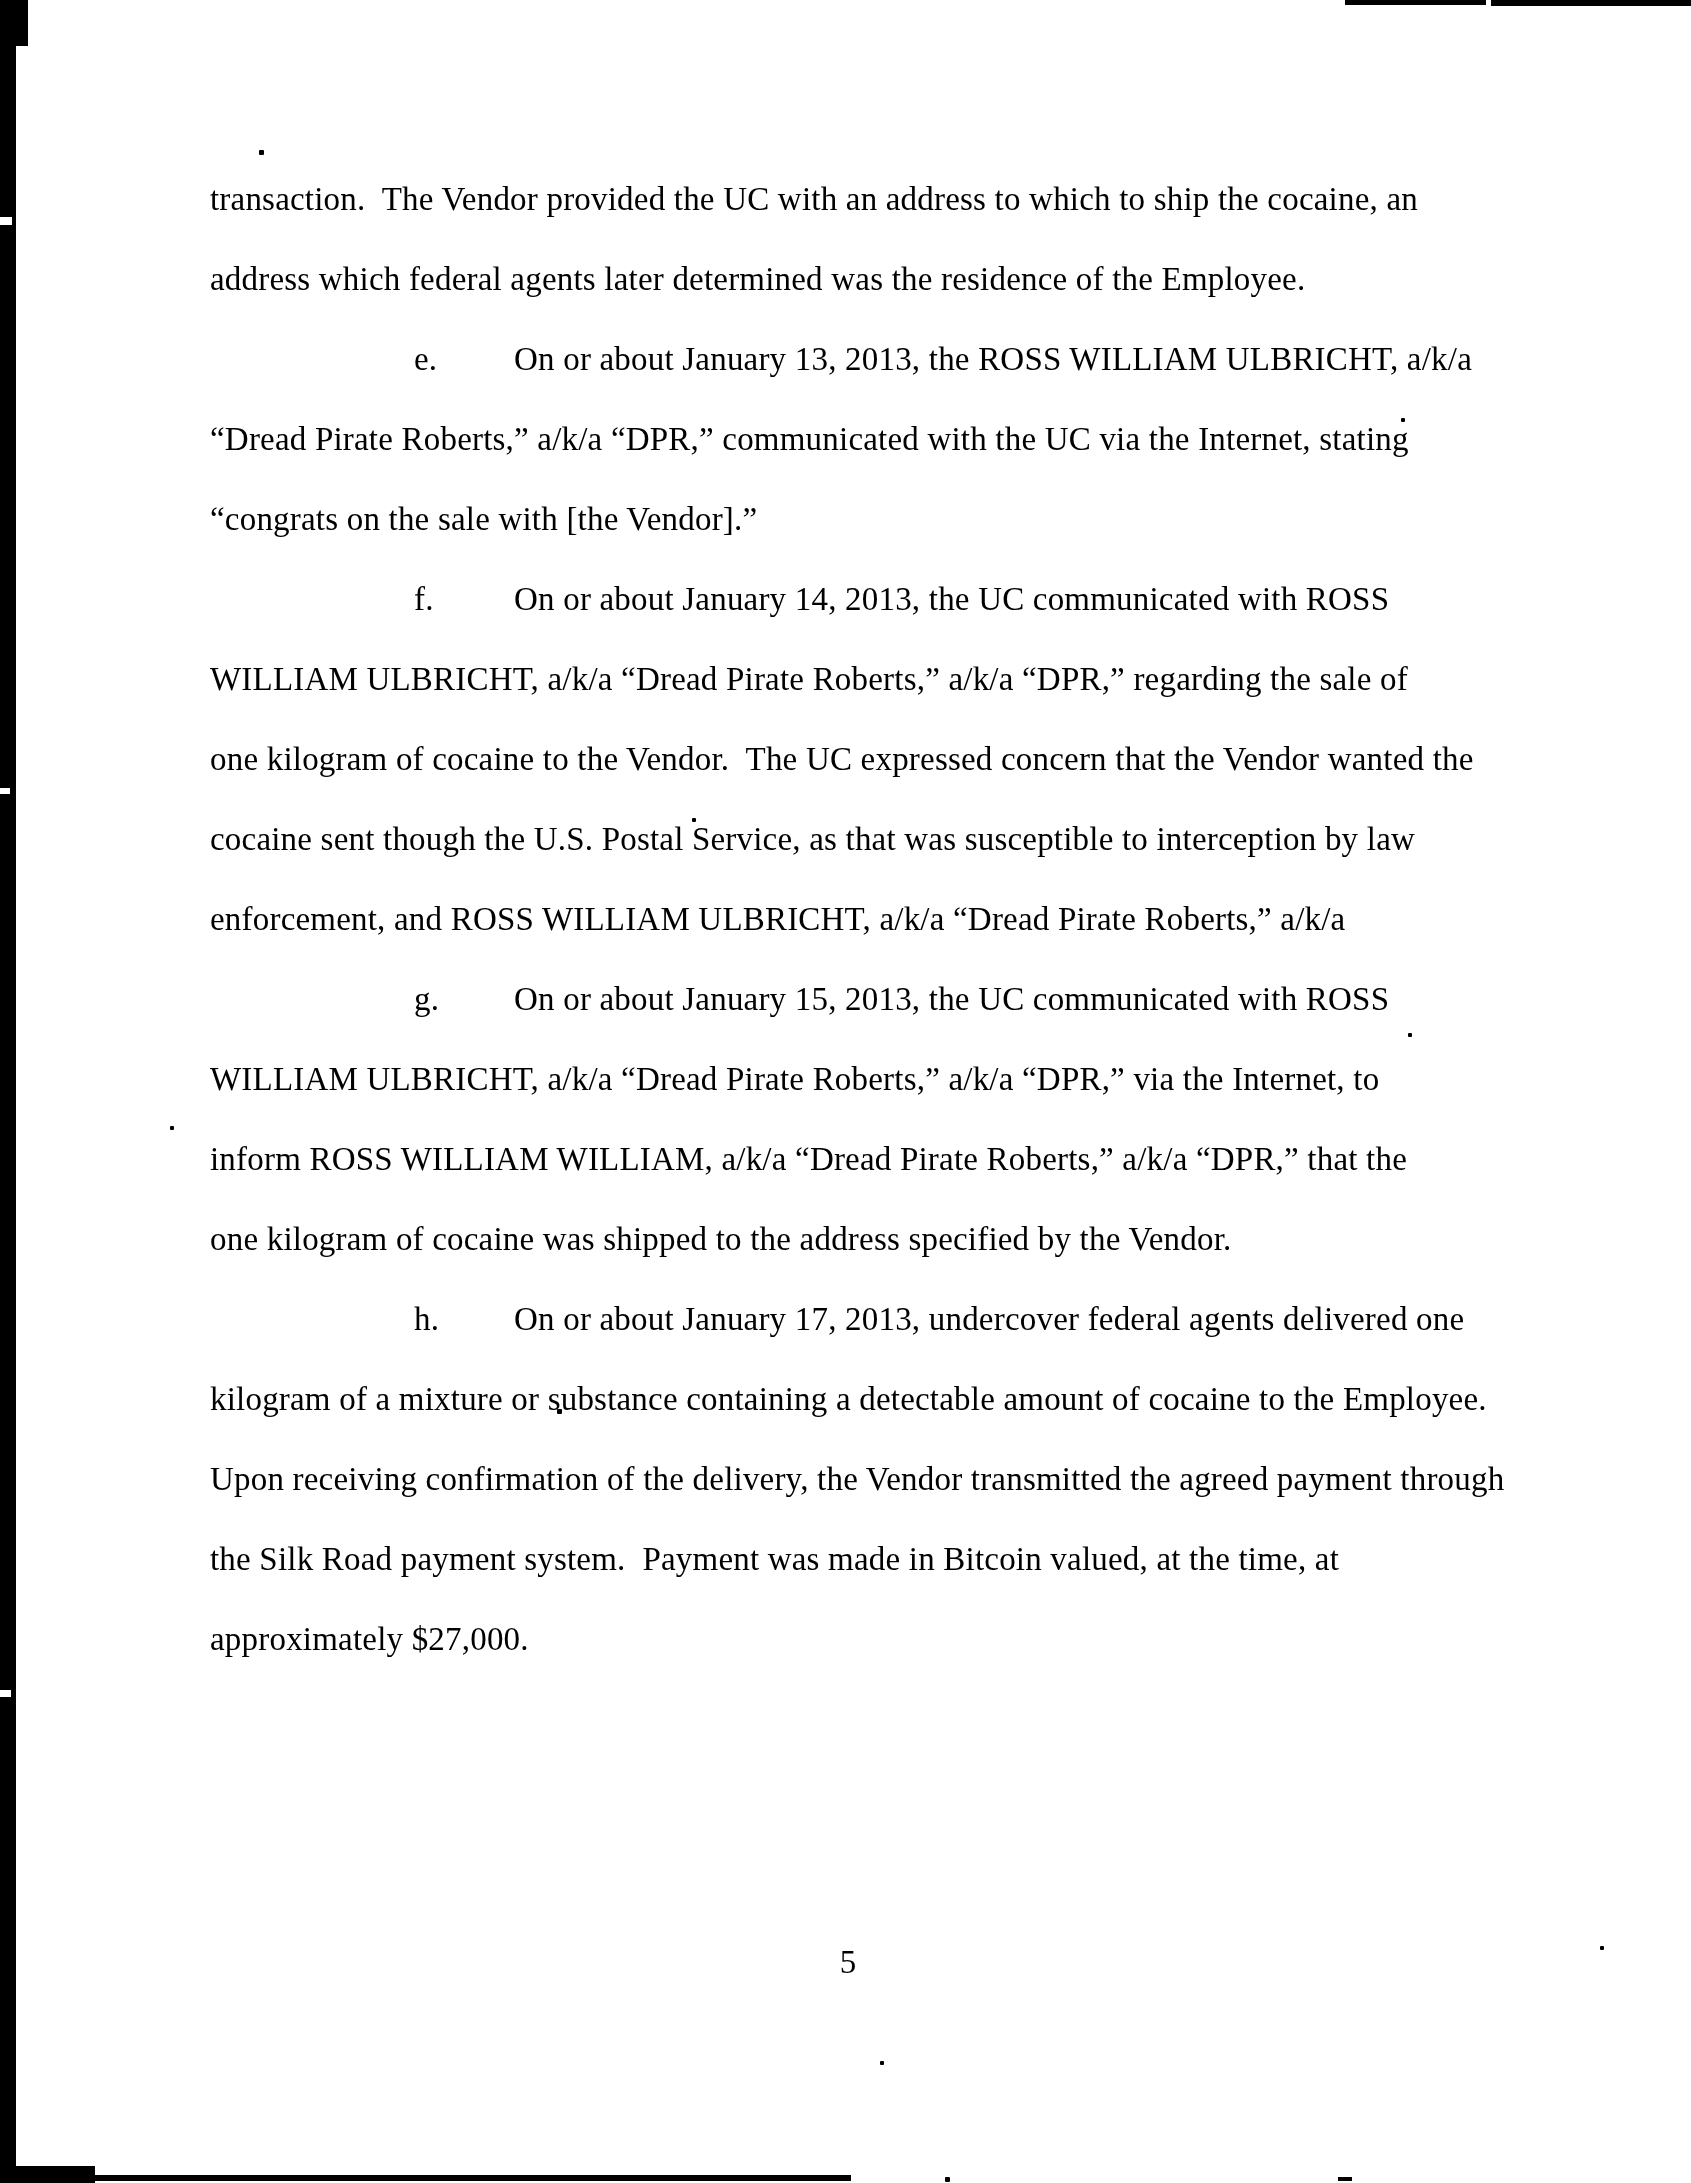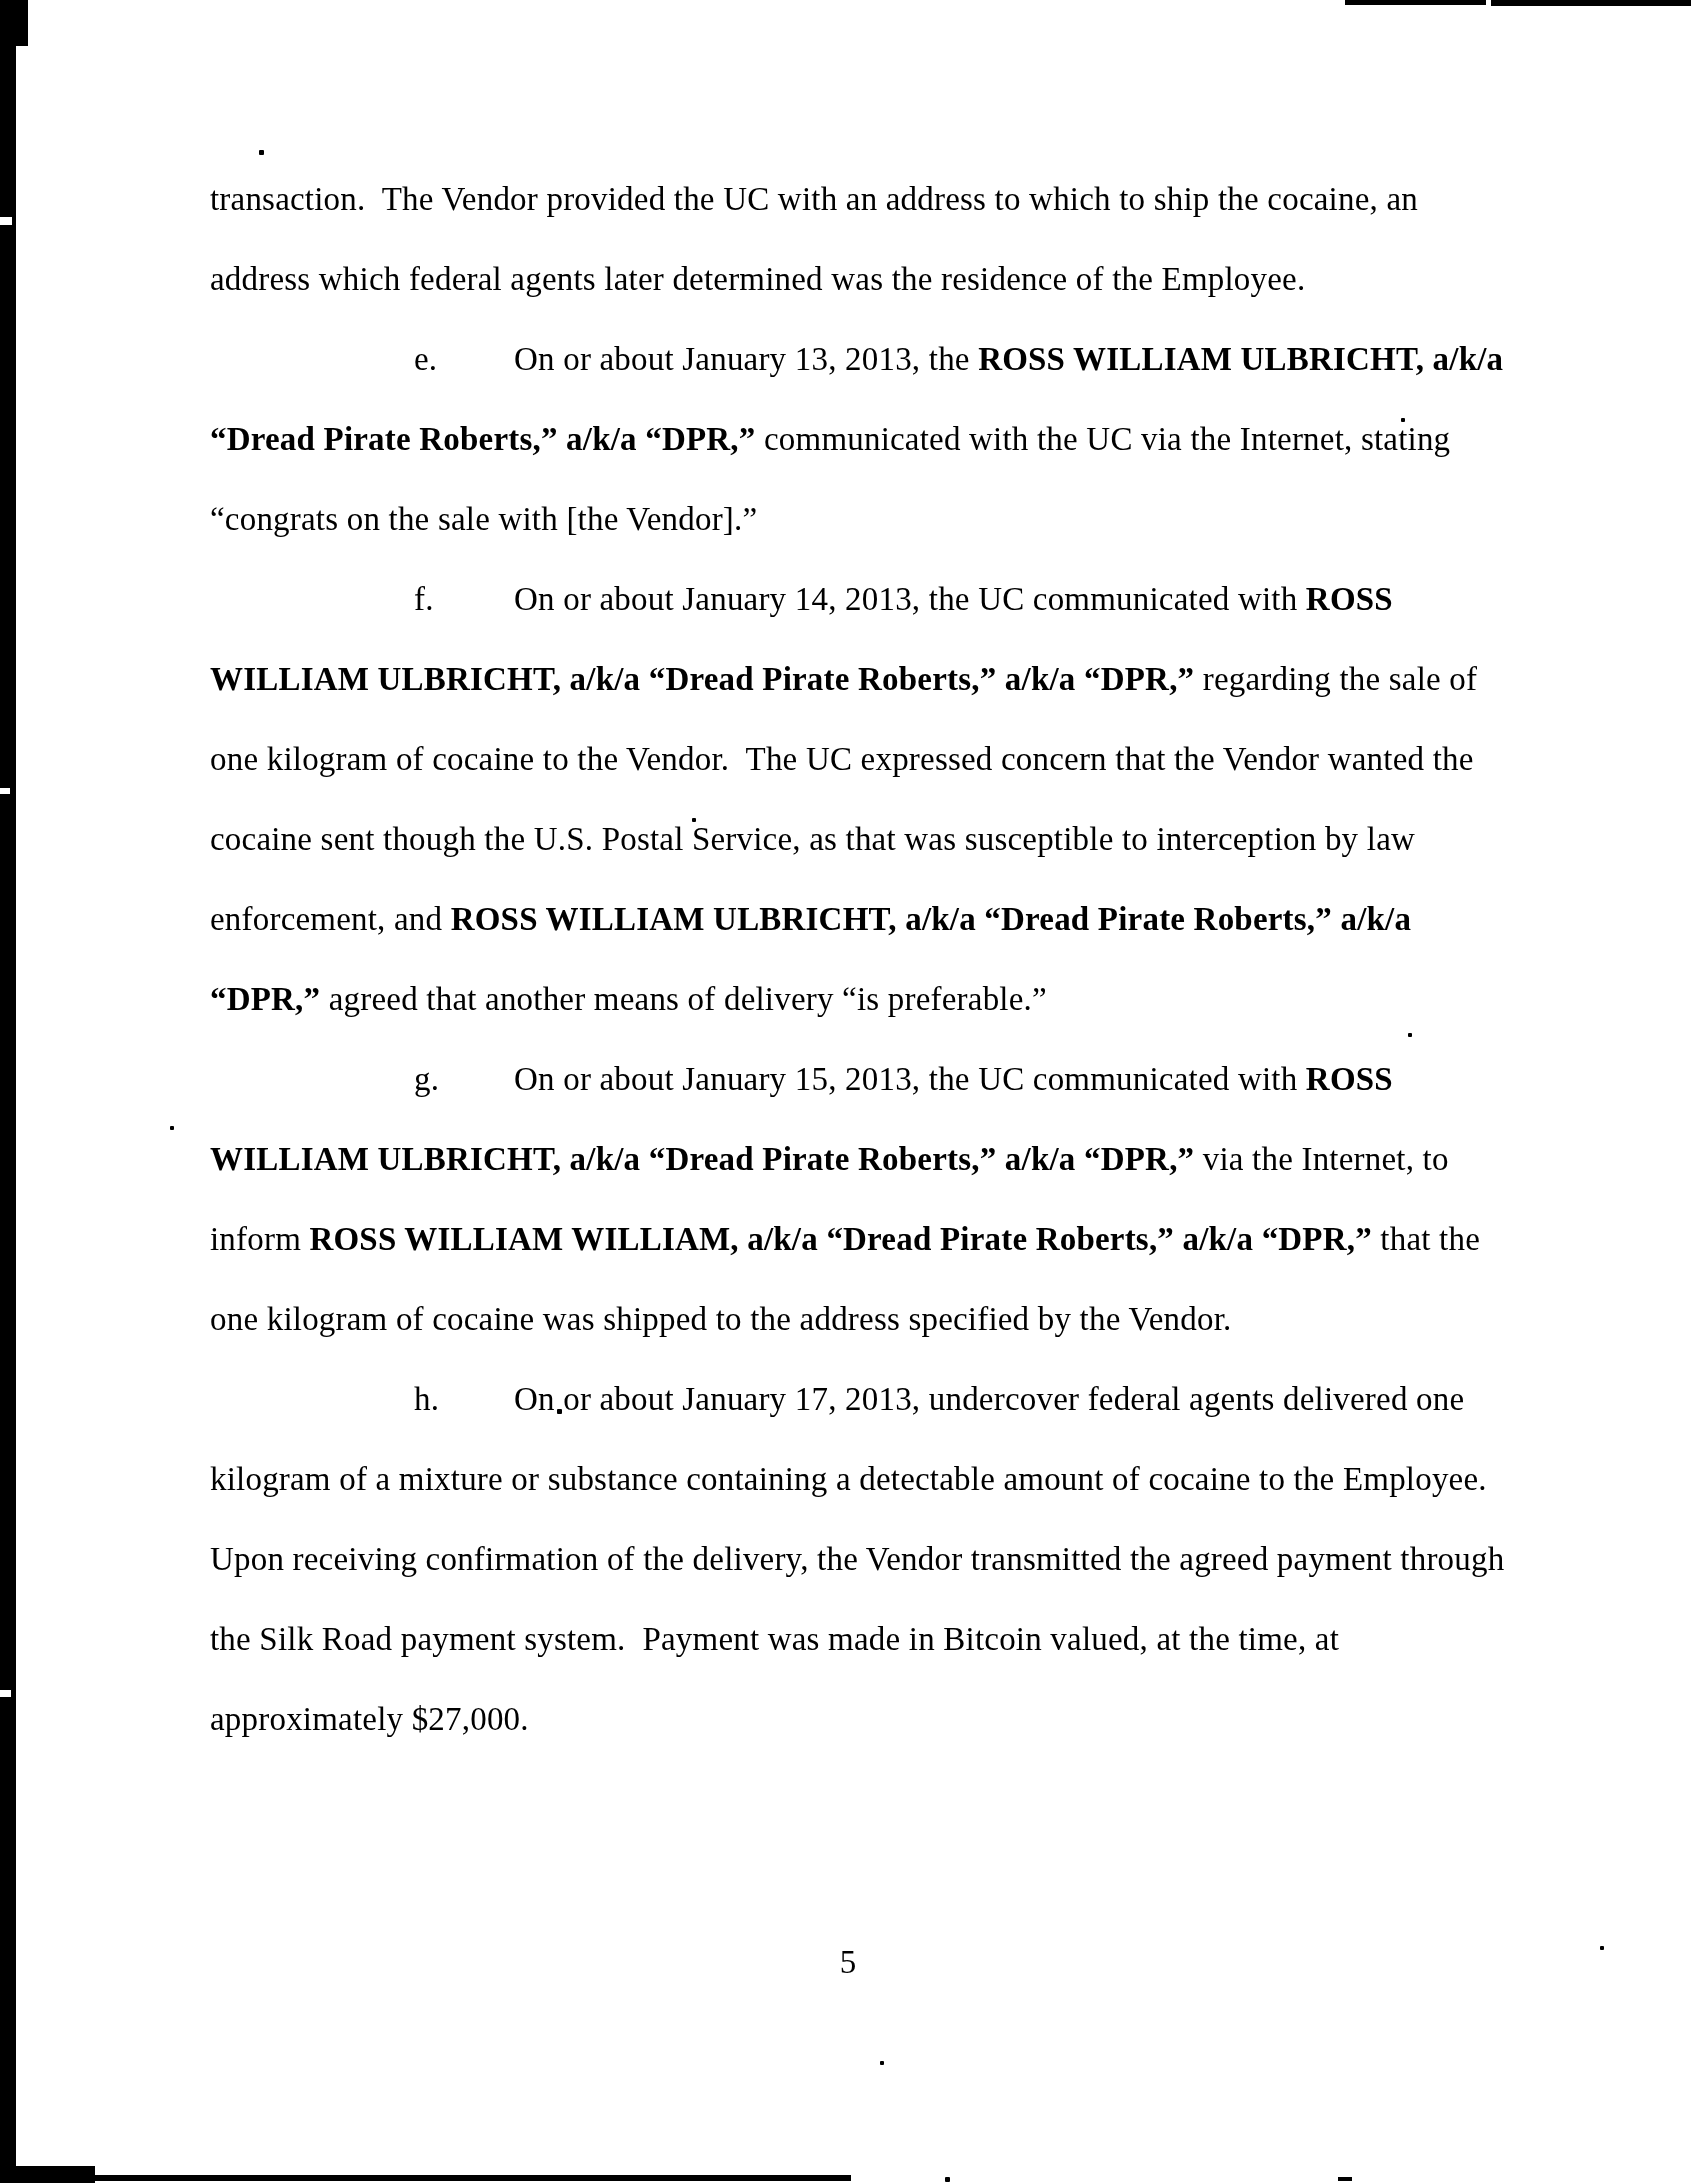--- a/index.html
+++ b/index.html
@@ -29,21 +29,21 @@
     line-height: 80px;
     font-size: 33px;
     white-space: pre;
     letter-spacing: 0.2px;
   }
   .line.sub { padding-left: 204px; }
   .line .letter {
     display: inline-block;
     width: 100px;
   }
-  .line .b { font-weight: 700; }
+  .line .b { font-weight: 400; }
 
   
   .textblock, .pagenum { -webkit-font-smoothing: none; }
 
   
   .pagenum {
     position: absolute;
     top: 1922px;
     left: 808px;
     width: 80px;
@@ -104,21 +104,20 @@
       <div class="line"><span>transaction.  The Vendor provided the UC with an address to which to ship the cocaine, an</span></div>
       <div class="line"><span>address which federal agents later determined was the residence of the Employee.</span></div>
       <div class="line sub"><span class="letter">e.</span><span>On or about January 13, 2013, the </span><span class="b">ROSS WILLIAM ULBRICHT, a/k/a</span></div>
       <div class="line"><span class="b">“Dread Pirate Roberts,” a/k/a “DPR,”</span><span> communicated with the UC via the Internet, stating</span></div>
       <div class="line"><span>“congrats on the sale with [the Vendor].”</span></div>
       <div class="line sub"><span class="letter">f.</span><span>On or about January 14, 2013, the UC communicated with </span><span class="b">ROSS</span></div>
       <div class="line"><span class="b">WILLIAM ULBRICHT, a/k/a “Dread Pirate Roberts,” a/k/a “DPR,”</span><span> regarding the sale of</span></div>
       <div class="line"><span>one kilogram of cocaine to the Vendor.  The UC expressed concern that the Vendor wanted the</span></div>
       <div class="line"><span>cocaine sent though the U.S. Postal Service, as that was susceptible to interception by law</span></div>
       <div class="line"><span>enforcement, and </span><span class="b">ROSS WILLIAM ULBRICHT, a/k/a “Dread Pirate Roberts,” a/k/a</span></div>
-      <div class="line"><span class="b">“DPR,”</span><span> agreed that another means of delivery “is preferable.”</span></div>
       <div class="line sub"><span class="letter">g.</span><span>On or about January 15, 2013, the UC communicated with </span><span class="b">ROSS</span></div>
       <div class="line"><span class="b">WILLIAM ULBRICHT, a/k/a “Dread Pirate Roberts,” a/k/a “DPR,”</span><span> via the Internet, to</span></div>
       <div class="line"><span>inform </span><span class="b">ROSS WILLIAM WILLIAM, a/k/a “Dread Pirate Roberts,” a/k/a “DPR,”</span><span> that the</span></div>
       <div class="line"><span>one kilogram of cocaine was shipped to the address specified by the Vendor.</span></div>
       <div class="line sub"><span class="letter">h.</span><span>On or about January 17, 2013, undercover federal agents delivered one</span></div>
       <div class="line"><span>kilogram of a mixture or substance containing a detectable amount of cocaine to the Employee.</span></div>
       <div class="line"><span>Upon receiving confirmation of the delivery, the Vendor transmitted the agreed payment through</span></div>
       <div class="line"><span>the Silk Road payment system.  Payment was made in Bitcoin valued, at the time, at</span></div>
       <div class="line"><span>approximately $27,000.</span></div>
     </div>

